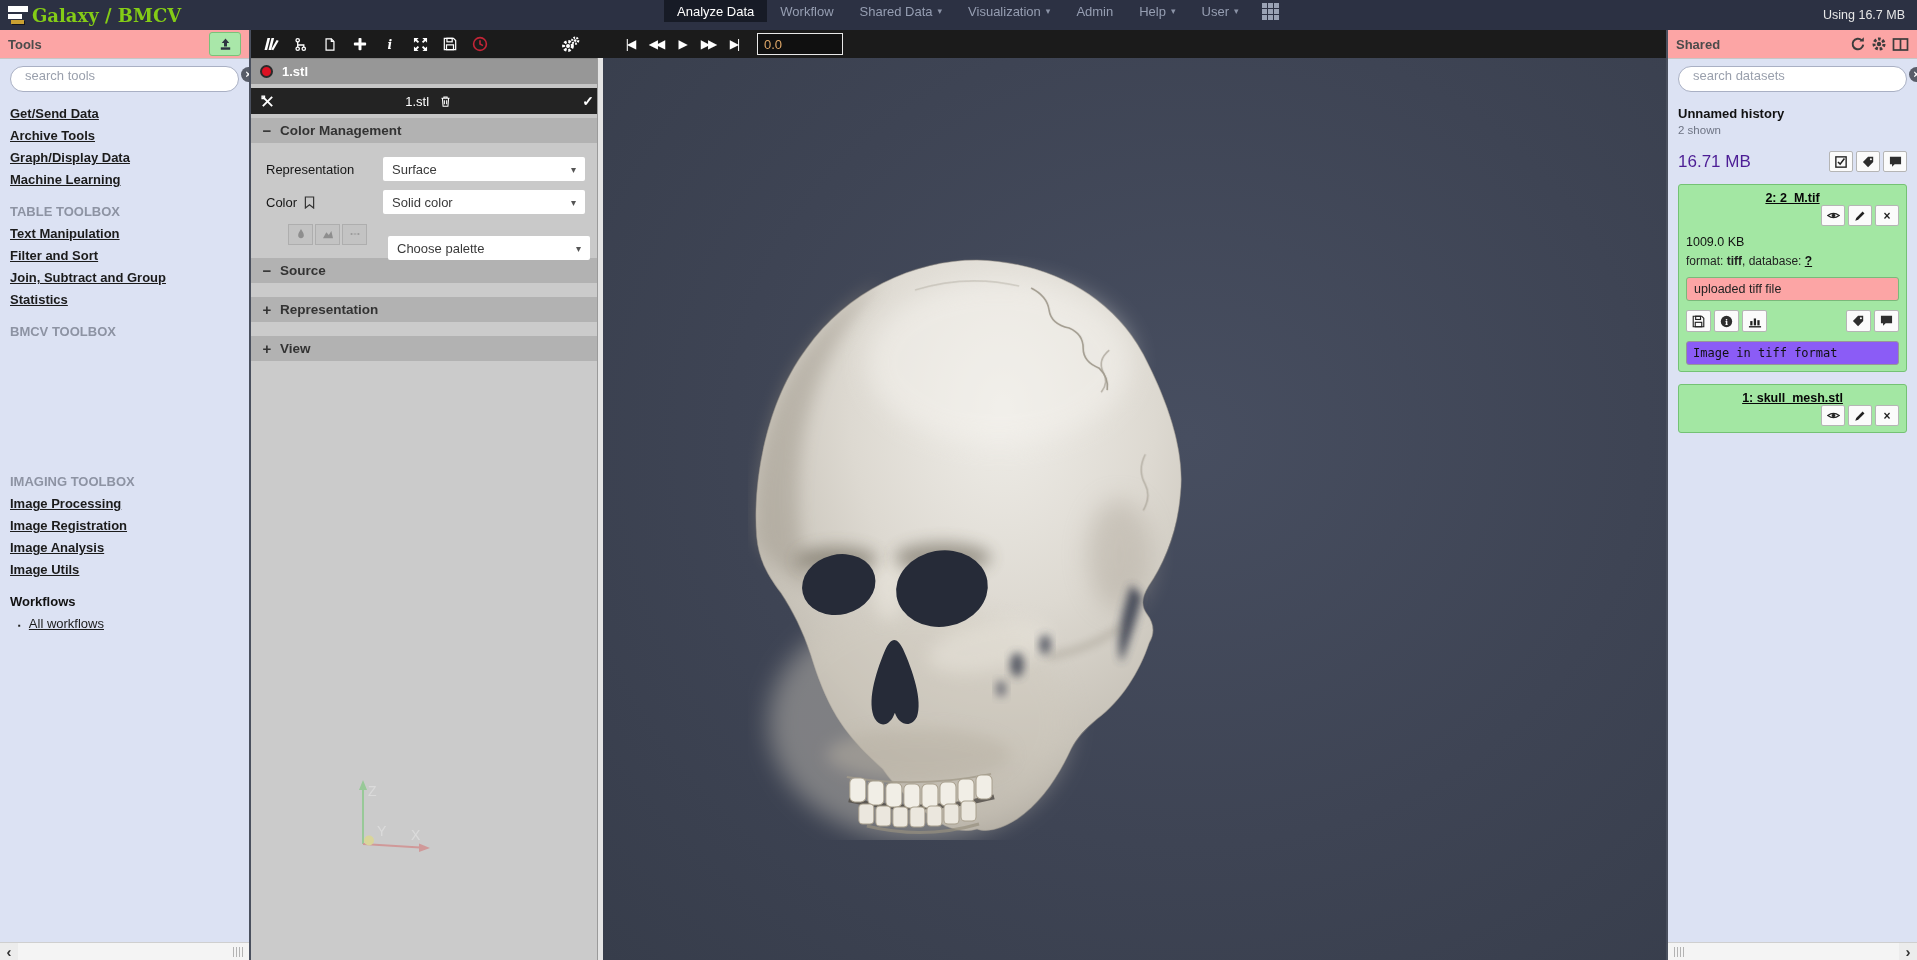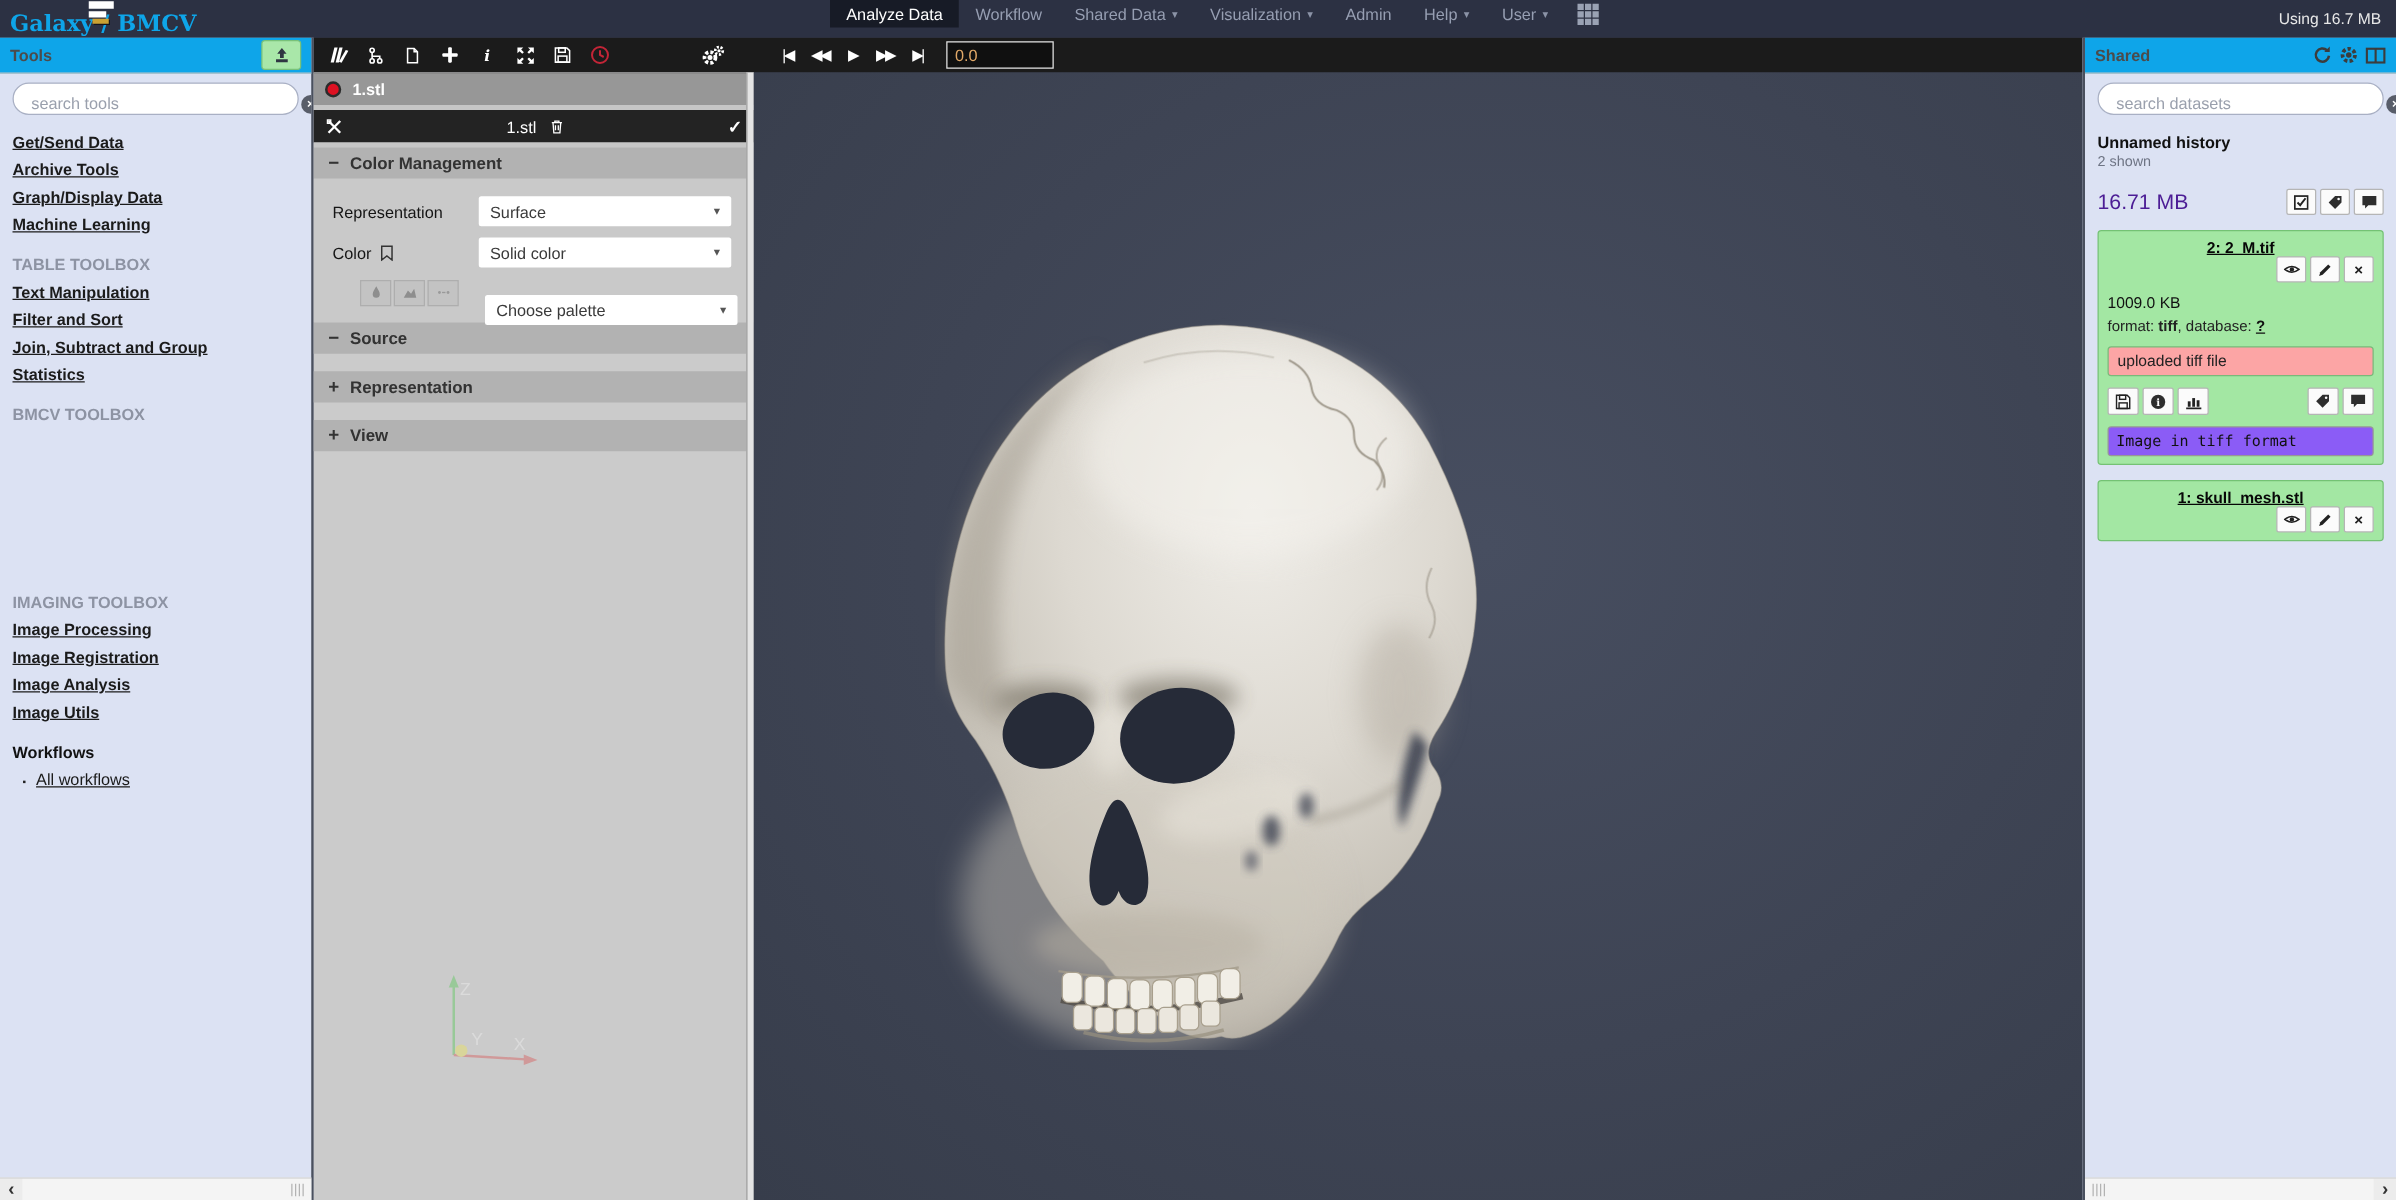--- a/index.html
+++ b/index.html
@@ -2,52 +2,52 @@
 <html><head>
 <meta charset="utf-8">
 <style>
   html,body{margin:0;padding:0;background:#222;}
   .app{position:relative;width:1917px;height:960px;overflow:hidden;background:#3f4556;
        font-family:"Liberation Sans",sans-serif;-webkit-font-smoothing:antialiased;}
 
   
   .masthead{position:absolute;top:0;left:0;right:0;height:30px;background:#2c3143;z-index:9;}
   .brand{position:absolute;left:8px;top:0;height:30px;display:flex;align-items:center;gap:1px;
-         color:#0ea5e9;font-family:"DejaVu Serif",serif;font-weight:bold;font-size:18px;flex-direction:column;}
+         color:#84cc16;font-family:"DejaVu Serif",serif;font-weight:bold;font-size:18px;}
   .logo{position:relative;width:23px;height:20px;}
   .logo .b1{position:absolute;left:0;top:1px;width:20px;height:6px;background:#fff;}
   .logo .b2{position:absolute;left:0;top:9px;width:14px;height:5px;background:#fff;}
   .logo .b3{position:absolute;left:3px;top:15px;width:13px;height:4px;background:#caa132;box-shadow:1px 1px 0 #14161d;}
   .menu{position:absolute;left:664px;top:0;height:22px;display:flex;}
   .menu-item{display:flex;align-items:center;gap:5px;padding:0 13px;color:#969eb2;font-size:13px;cursor:default;}
   .menu-item.active{background:#171b26;color:#fff;}
   .menu-caret{font-size:9px;opacity:.9;}
   .apps-grid{display:flex;align-items:center;padding:0 10px;}
   .grid9{display:grid;grid-template-columns:repeat(3,5px);grid-gap:1px;}
   .grid9 i{width:5px;height:5px;background:#9aa2b4;}
   .usage{position:absolute;right:12px;top:0;height:30px;display:flex;align-items:center;color:#e8e8e8;font-size:12.5px;}
 
   
   .panel{position:absolute;top:30px;bottom:0;background:#dce2f3;}
-  .panel-head{height:28px;background:#0ea5e9;border-bottom:1px solid #c6c6c6;display:flex;align-items:center;
+  .panel-head{height:28px;background:#fca5a5;border-bottom:1px solid #c6c6c6;display:flex;align-items:center;
               padding:0 8px;font-weight:bold;color:#4b4b4b;font-size:13px;}
   .panel-scroll{position:absolute;bottom:0;left:0;right:0;height:17px;background:#f1f1f1;border-top:1px solid #cfcfcf;
                 display:flex;align-items:stretch;}
   .chev{width:18px;display:flex;align-items:center;justify-content:center;background:#ececec;
         font-size:15px;font-weight:bold;color:#333;}
   .track{flex:1;display:flex;align-items:center;background:#f4f4f4;}
   .grip{display:flex;gap:2px;padding:0 6px;}
   .grip i{width:1px;height:10px;background:#b3b3b3;}
 
   
   .tools-panel{left:0;width:249px;border-right:2px solid #4a505e;}
   .upload-btn{margin-left:auto;width:30px;height:22px;background:#a9e7a9;border:1px solid #79c279;border-radius:3px;
               display:flex;align-items:center;justify-content:center;}
   .tools-body{position:absolute;top:28px;left:0;right:0;bottom:17px;overflow:hidden;padding:8px 10px;}
-  .search-pill{height:24px;background:#fff;border:1px solid #a9b0c4;border-radius:14px;display:flex;align-items:flex-end;
+  .search-pill{height:24px;background:#fff;border:1px solid #a9b0c4;border-radius:14px;display:flex;align-items:flex-start;
                padding:0 5px 0 12px;gap:38px;}
   .search-pill input{flex:1;border:none;outline:none;font-size:13px;color:#333;background:transparent;
                      font-family:"Liberation Sans",sans-serif;}
   .search-pill input::placeholder{color:#9aa0ad;}
   .clear-btn{width:15px;height:15px;border-radius:50%;background:#585d69;color:#fff;font-size:10px;line-height:15px;
              text-align:center;font-weight:bold;flex:0 0 auto;}
   .tool-link{height:22px;font-size:13px;font-weight:bold;}
   .tool-link a{color:#1b1b1b;text-decoration:underline;cursor:pointer;}
   .tool-cat{height:22px;margin-top:10px;font-size:13px;font-weight:bold;color:#8d93a3;}
   .tool-gap{height:118px;}

